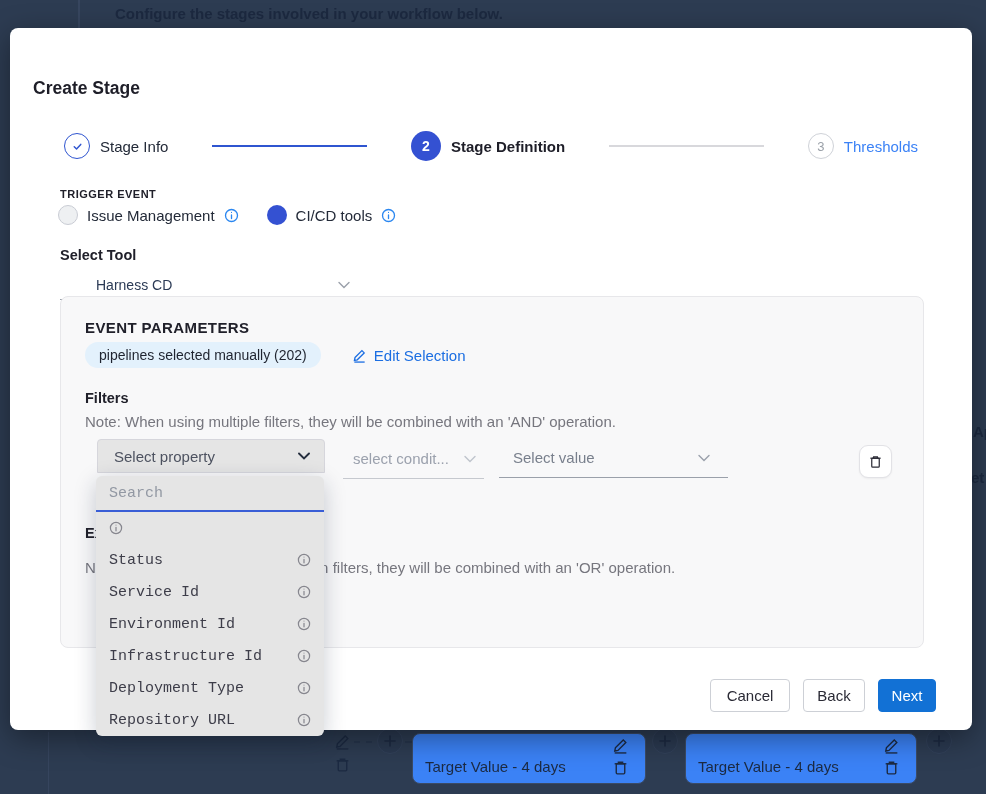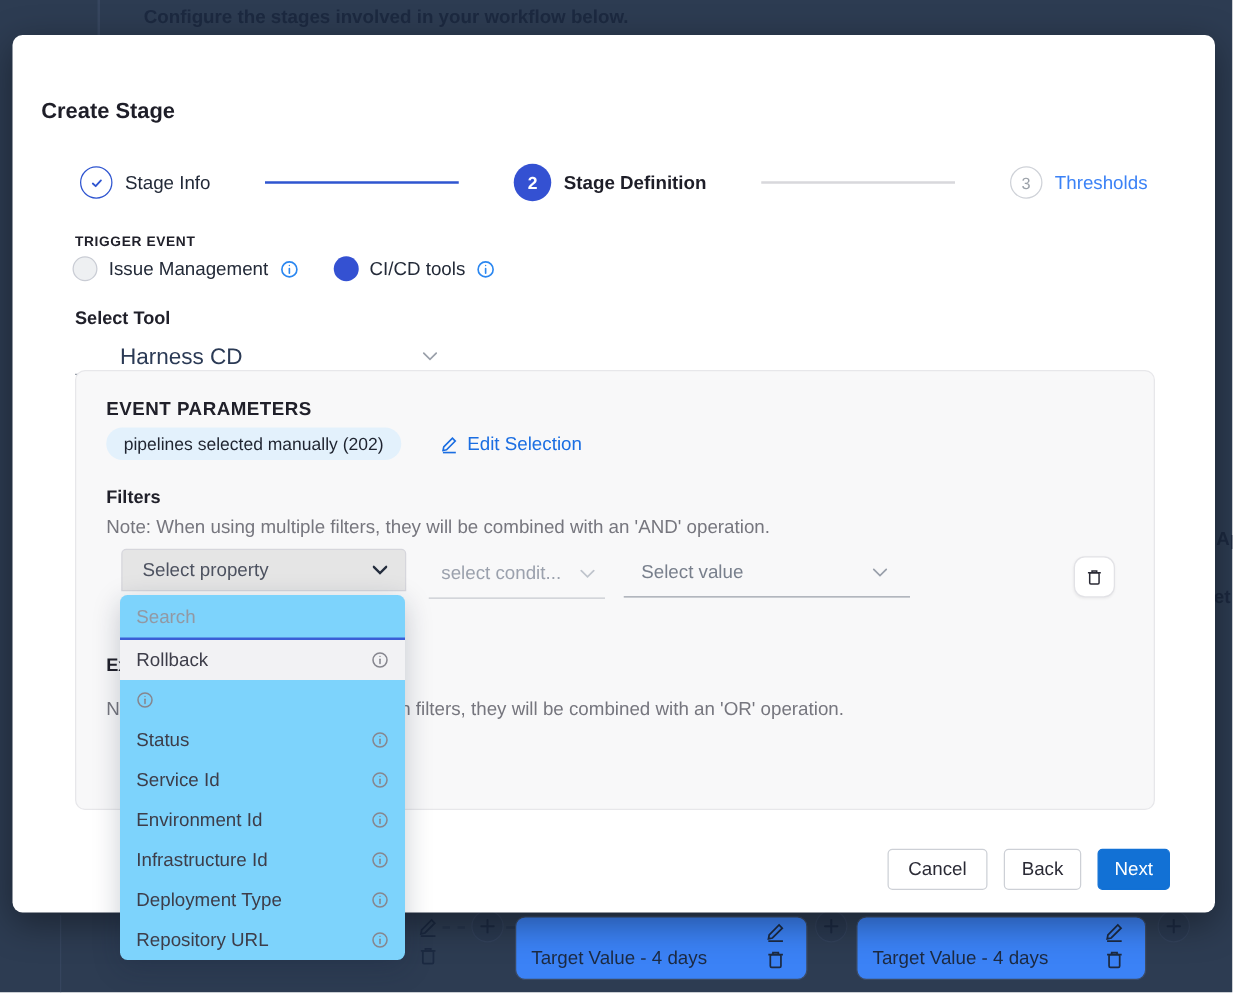--- a/index.html
+++ b/index.html
@@ -55,21 +55,21 @@
   .radio-on { background:#3451d2; }
   .radio-label { font-size:15px; color:#232a38; }
   .info-icon { width:15px; height:15px; color:#2b87f0; display:inline-flex; }
   .info-icon svg { width:100%; height:100%; }
   .radio-gap { width:8px; }
 
   
   .select-tool-label { position:absolute; left:50px; top:219px; font-size:14.5px; font-weight:700; color:#20202a; }
   .tool-select { position:absolute; left:50px; top:243px; width:302px; height:29px; border-bottom:1px solid #9aa0aa;
                  display:flex; align-items:center; cursor:pointer; }
-  .tool-select-value { margin-left:36px; font-size:18px; color:#2b3a55; }
+  .tool-select-value { margin-left:36px; font-size:14px; color:#2b3a55; }
   .tool-select .chev { position:absolute; right:12px; color:#9aa0aa; width:12px; height:8px; }
   .chev svg { width:12px; height:8px; display:block; }
 
   
   .panel { position:absolute; left:50px; top:268px; width:864px; height:352px; background:#f8f8f9;
            border:1px solid #e7e7ea; border-radius:8px; }
   .panel-heading { position:absolute; left:24px; top:22px; font-size:15px; font-weight:700; letter-spacing:.4px; color:#20202a; }
   .pill-row { position:absolute; left:24px; top:45px; display:flex; align-items:center; }
   .pill { height:26px; padding:0 14px; border-radius:13px; background:#e3f1fc; display:flex; align-items:center;
           font-size:14px; color:#1f2430; white-space:nowrap; }
@@ -92,22 +92,22 @@
   .value-select .chev { position:absolute; right:18px; color:#9aa0ab; }
   .trash-btn { position:absolute; left:798px; top:148px; width:33px; height:33px; background:#fff; border:1px solid #e2e2e6;
                border-radius:9px; display:flex; align-items:center; justify-content:center; color:#2a2a35; cursor:pointer;
                box-shadow:0 1px 2px rgba(0,0,0,.05); }
   .trash-btn svg { width:15px; height:15px; }
 
   .exec-heading { position:absolute; left:24px; top:228px; font-size:14.5px; font-weight:700; color:#20202a; }
   .exec-note { position:absolute; left:24px; top:262px; font-size:15px; color:#76767e; white-space:nowrap; }
 
   
-  .dropdown { position:absolute; left:86px; top:448px; width:228px; background:#7dd3fc; border-radius:6px;
-              box-shadow:0 6px 22px rgba(20,30,60,.22); z-index:6; overflow:hidden; }
+  .dropdown { position:absolute; left:86px; top:448px; width:228px; background:#e5e5e5; border-radius:6px;
+              box-shadow:0 6px 22px rgba(20,30,60,.22); z-index:6; overflow:hidden;font-family:Liberation Mono, monospace; }
   .dd-search { height:36px; border-bottom:2px solid #3a5ed6; display:flex; align-items:center; }
   .dd-search input { border:none; outline:none; width:100%; margin:0 13px; font-size:15px; color:#30303a;
                      font-family:inherit; background:transparent; }
   .dd-search input::placeholder { color:#9298a3; }
   .dd-item { height:32px; display:flex; align-items:center; padding:0 13px; cursor:pointer; }
   .dd-item.hl { background:#f2f2f4; }
   .dd-item-label { flex:1; font-size:15px; color:#3d3d49; }
   .dd-info { width:14px; height:14px; color:#86868e; display:flex; }
   .dd-info svg { width:100%; height:100%; }
 
@@ -310,30 +310,20 @@
       </div>
 
       <div class="exec-heading">Execution Filters</div>
       <div class="exec-note">Note: When using multiple execution filters, they will be combined with an 'OR' operation.</div>
     </div>
 
     <div class="dropdown">
       <div class="dd-search">
         <input type="text" placeholder="Search" style="">
       </div>
-      <div class="dd-item hl">
-        <span class="dd-item-label">Rollback</span>
-        <span class="dd-info">
-            <svg viewBox="0 0 16 16" fill="none" stroke="currentColor" stroke-width="1.4">
-              <circle cx="8" cy="8" r="6.4"></circle>
-              <path d="M8 7.4v3.8" stroke-linecap="round"></path>
-              <circle cx="8" cy="4.7" r="0.6" fill="currentColor" stroke="none"></circle>
-            </svg>
-          </span>
-      </div>
       <div class="dd-item">
         <span class="dd-info">
             <svg viewBox="0 0 16 16" fill="none" stroke="currentColor" stroke-width="1.4">
               <circle cx="8" cy="8" r="6.4"></circle>
               <path d="M8 7.4v3.8" stroke-linecap="round"></path>
               <circle cx="8" cy="4.7" r="0.6" fill="currentColor" stroke="none"></circle>
             </svg>
           </span>
       </div>
       <div class="dd-item">

